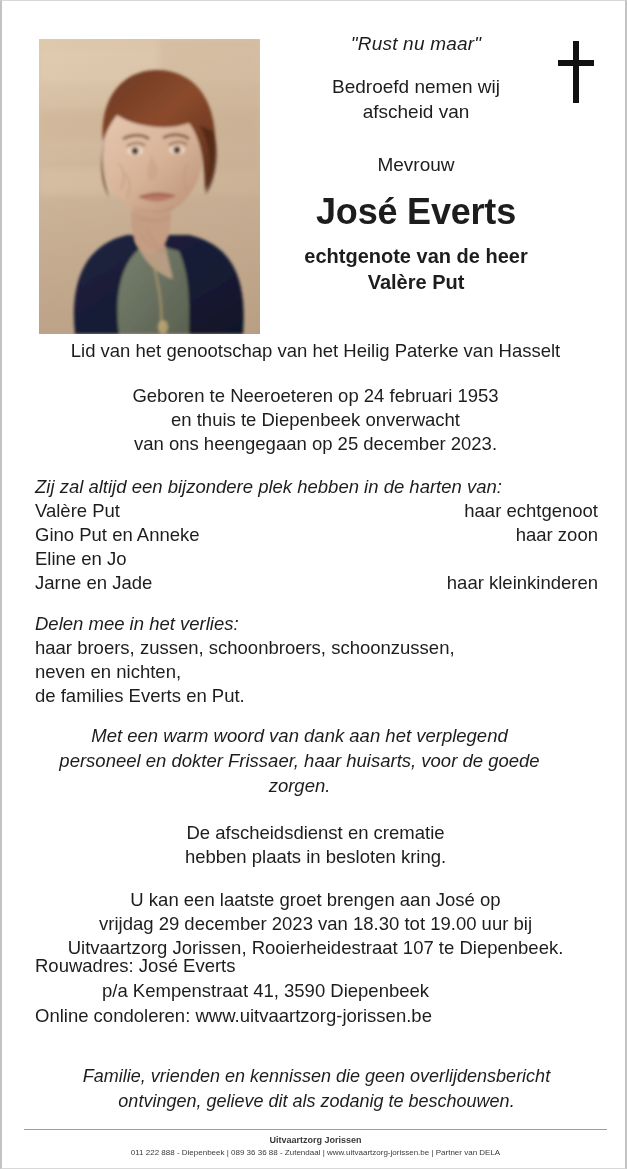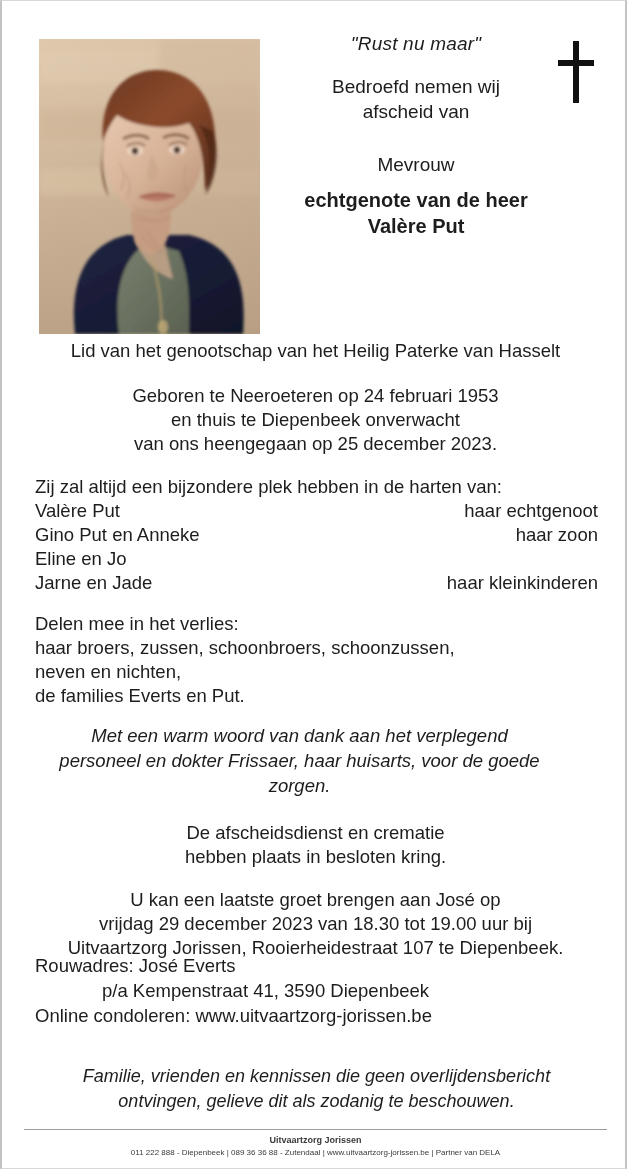--- a/index.html
+++ b/index.html
@@ -127,20 +127,21 @@
   }
 
   .block {
     position: absolute;
     left: 33px;
     width: 563px;
     font-size: 18.5px;
     line-height: 24px;
   }
   .block .it {
+    font-style: italic;
   }
   .famrow {
     display: flex;
     justify-content: space-between;
     align-items: baseline;
   }
   .famrow .rel {
     text-align: left;
   }
 
@@ -328,20 +329,21 @@
       <div class="h"></div>
     </div>
 
     <div class="head-col">
       <div class="quote">"Rust nu maar"</div>
       <div class="lead">
         <div>Bedroefd nemen wij</div>
         <div>afscheid van</div>
       </div>
       <div class="mevrouw">Mevrouw</div>
+      <div class="fullname">José Everts</div>
       <div class="spouse">
         <div>echtgenote van de heer</div>
         <div>Valère Put</div>
       </div>
     </div>
   </div>
 
   <div class="society">Lid van het genootschap van het Heilig Paterke van Hasselt</div>
 
   <div class="born">

